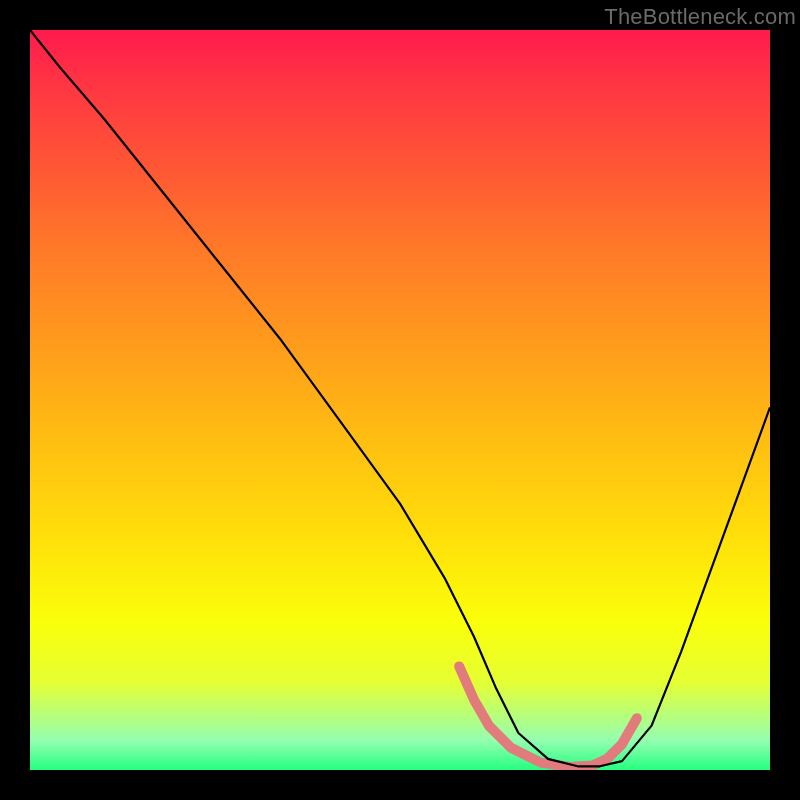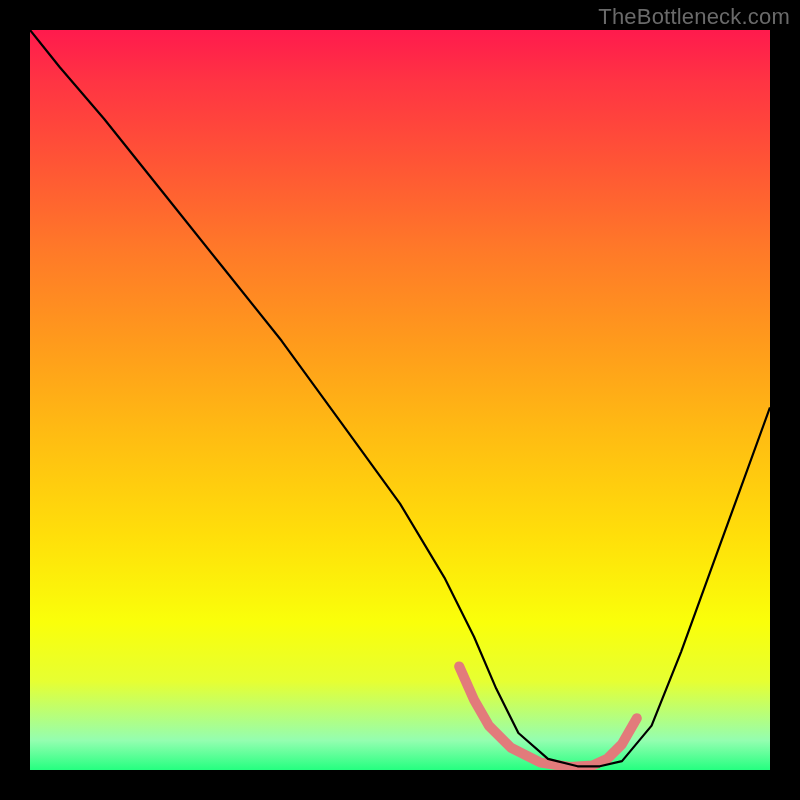--- a/index.html
+++ b/index.html
@@ -40,21 +40,21 @@
   .plot-area svg {
     position: absolute;
     left: 0;
     top: 0;
     width: 100%;
     height: 100%;
   }
   .watermark {
     position: absolute;
     top: 4px;
-    right: 10px;
+    right: 4px;
     color: #6a6a6a;
     font-size: 22px;
     font-weight: 500;
     letter-spacing: 0.2px;
     user-select: none;
   }
 </style>
 </head>
 <body>
 

